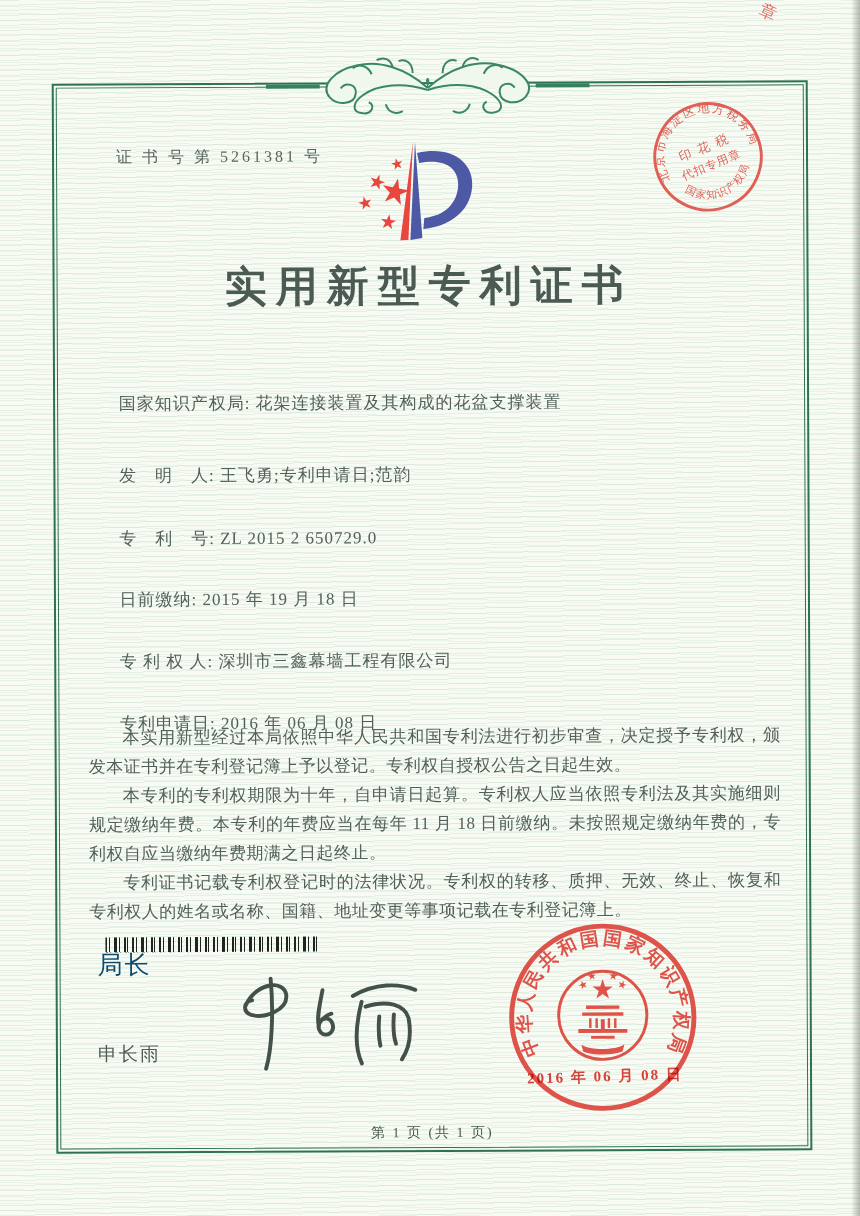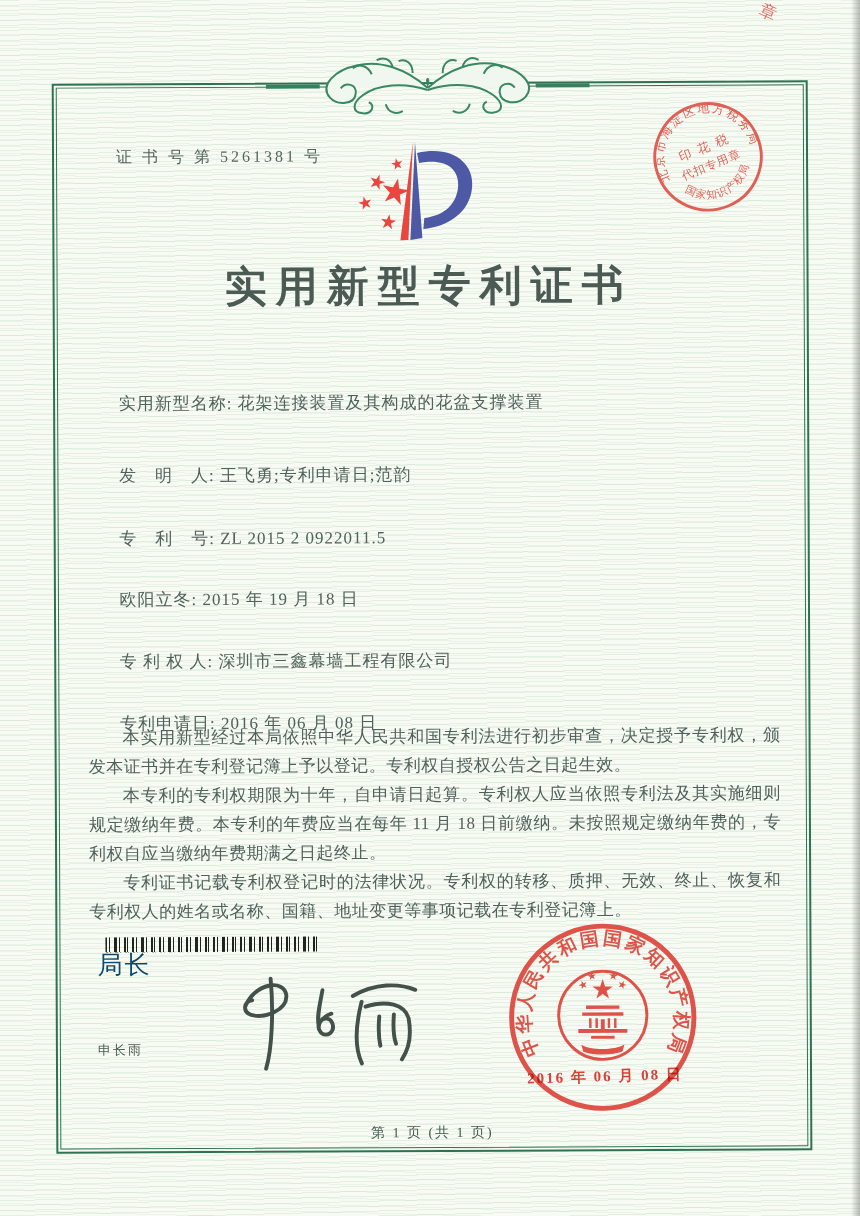--- a/index.html
+++ b/index.html
@@ -56,21 +56,21 @@
     background:
       repeating-linear-gradient(90deg,
         #20241f 0 2px, transparent 2px 4px,
         #20241f 4px 5px, transparent 5px 9px,
         #20241f 9px 12px, transparent 12px 14px,
         #20241f 14px 15px, transparent 15px 19px,
         #20241f 19px 21px, transparent 21px 22px,
         #20241f 22px 23px, transparent 23px 27px);
   }
   .signer-title{position:absolute;left:96px;top:947px;font-size:25px;letter-spacing:2px;color:#0c4a6e;}
-  .signer-name{position:absolute;left:96px;top:1040px;font-size:13px;letter-spacing:2px;color:#4c5b54;}
+  .signer-name{position:absolute;left:96px;top:1040px;font-size:19px;letter-spacing:2px;color:#4c5b54;}
   .signature{position:absolute;left:226px;top:972px;width:215px;height:102px;}
   .seal{
     position:absolute;left:503px;top:920px;width:196px;height:196px;
     opacity:.92;mix-blend-mode:multiply;
   }
   .seal-date{
     position:absolute;left:508px;top:1068px;width:190px;text-align:center;
     font-size:15px;letter-spacing:2px;color:#d6423a;
     mix-blend-mode:multiply;transform:rotate(-1.5deg);font-weight:700;
   }
@@ -141,30 +141,30 @@
       </text>
       <text x="60" y="54" text-anchor="middle" font-size="13" letter-spacing="2" fill="#dd4a40" font-family="Liberation Serif,serif">印 花 税</text>
       <text x="60" y="73" text-anchor="middle" font-size="12" letter-spacing="1" fill="#dd4a40" font-family="Liberation Serif,serif">代扣专用章</text>
     </svg>
 
     <div class="corner-stamp-fragment">章</div>
 
     <h1 class="title">实用新型专利证书</h1>
 
     <div class="field f0">
-      <span>实用新型名称: </span><span>花架连接装置及其构成的花盆支撑装置</span>
+      <span>国家知识产权局: </span><span>花架连接装置及其构成的花盆支撑装置</span>
     </div>
     <div class="field f1">
       <span>发　明　人: </span><span>王飞勇;专利申请日;范韵</span>
     </div>
     <div class="field f2">
-      <span>专　利　号: </span><span>ZL 2015 2 0922011.5</span>
+      <span>专　利　号: </span><span>ZL 2015 2 650729.0</span>
     </div>
     <div class="field f3">
-      <span>欧阳立冬: </span><span>2015 年 19 月 18 日</span>
+      <span>日前缴纳: </span><span>2015 年 19 月 18 日</span>
     </div>
     <div class="field f4">
       <span>专 利 权 人: </span><span>深圳市三鑫幕墙工程有限公司</span>
     </div>
     <div class="field f5">
       <span>专利申请日: </span><span>2016 年 06 月 08 日</span>
     </div>
 
     <div class="paragraphs">
       <p>本实用新型经过本局依照中华人民共和国专利法进行初步审查，决定授予专利权，颁发本证书并在专利登记簿上予以登记。专利权自授权公告之日起生效。</p>

